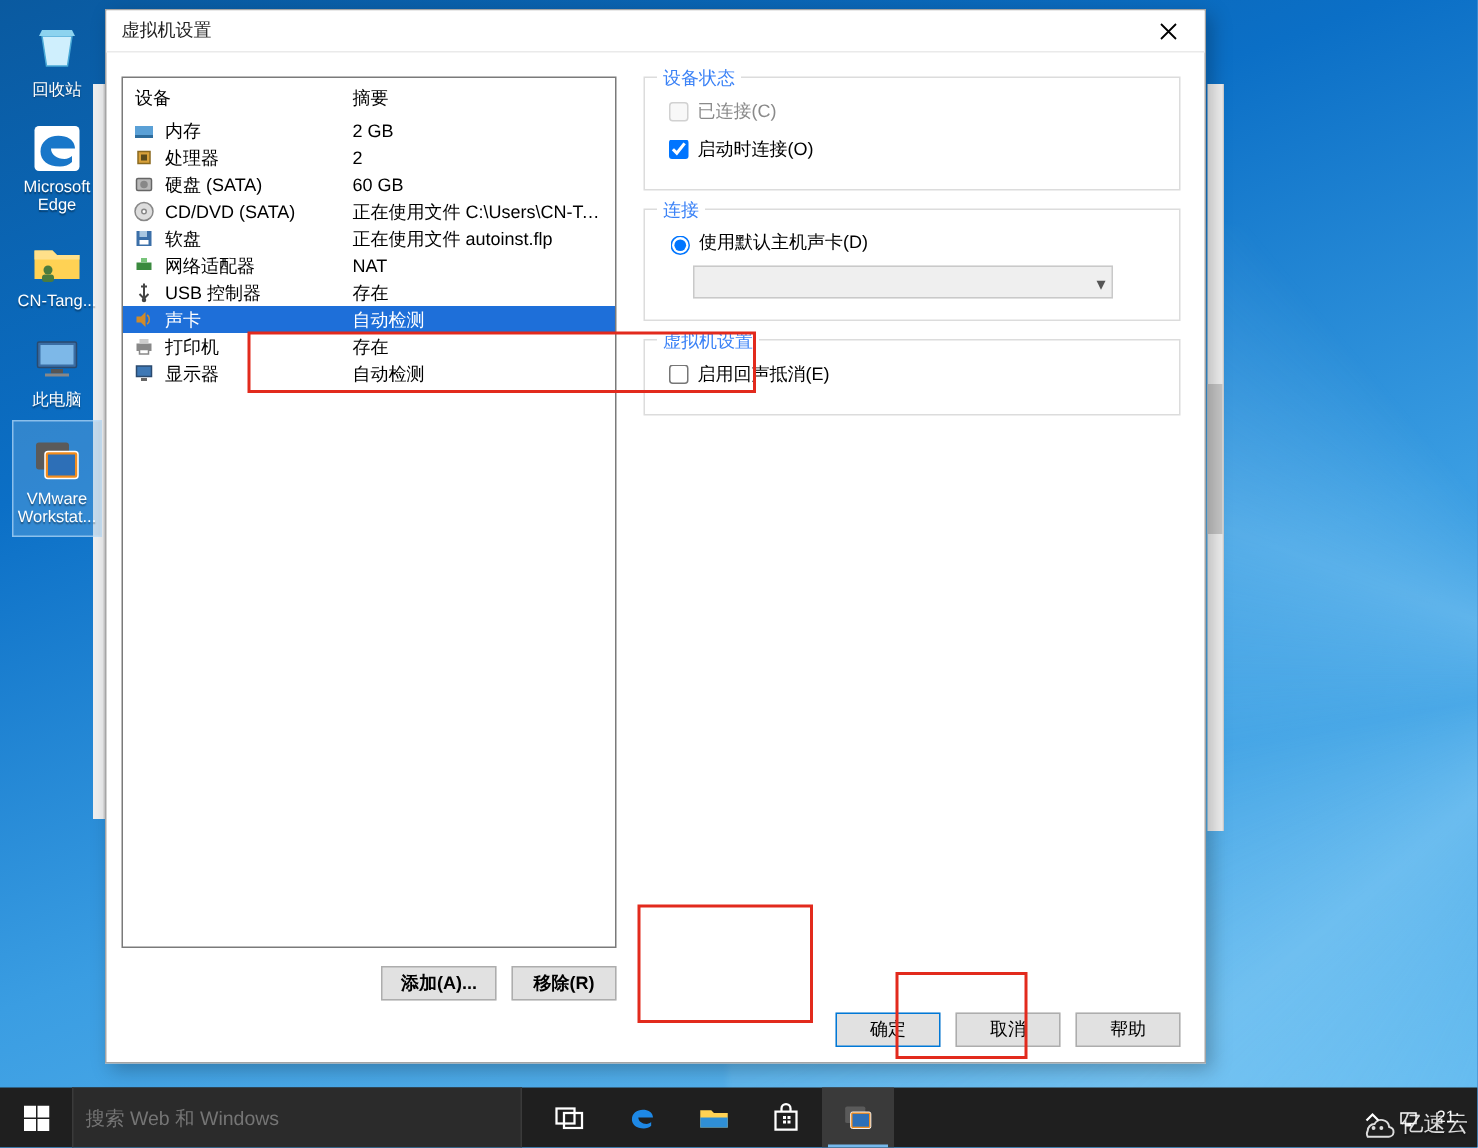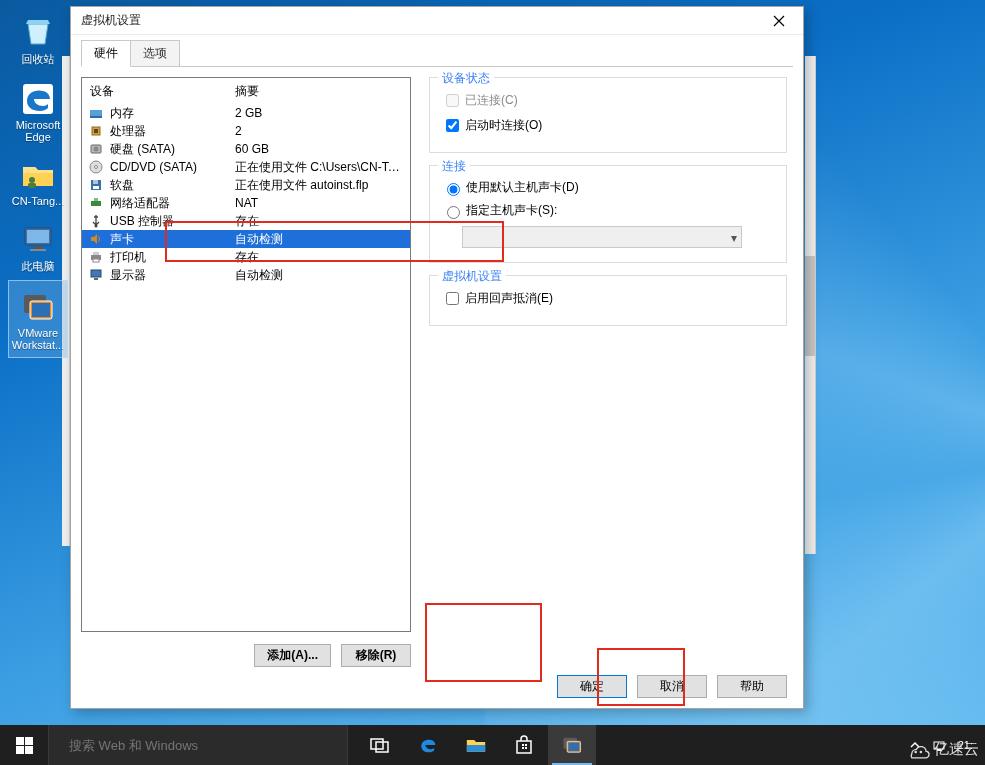--- a/index.html
+++ b/index.html
@@ -125,21 +125,21 @@
   }
   .start {
     width:48px; height:100%; display:flex; align-items:center; justify-content:center;
   }
   .searchbox {
     height:40px; width:300px; background:#2b2b2b; display:flex; align-items:center;
     border-left:1px solid #3a3a3a; border-right:1px solid #3a3a3a;
   }
   .searchbox input {
     flex:1; background:transparent; border:none; color:#0ea5e9; font-size:13px;
-    padding:13px 8px; height:100%; outline:none;margin-left:12px;
+    padding:13px 8px; height:100%; outline:none;
   }
   .tb-icons { display:flex; height:100%; margin-left:8px; }
   .tb-btn { width:48px; height:100%; display:flex; align-items:center; justify-content:center; position:relative; }
   .tb-btn .active-bar { position:absolute; left:4px; right:4px; bottom:0; height:2px; background:#76b9ed; }
   .tray { margin-left:auto; display:flex; align-items:center; height:100%; padding-right:8px; gap:6px; }
   .tray .ticon { width:18px; height:40px; display:flex; align-items:center; justify-content:center; }
   .clock-cut { color:#fff; font-size:11px; padding:0 4px; }
   .watermark {
     position:absolute; right:6px; bottom:6px; display:flex; align-items:center; gap:4px;
     color:#fff; font-size:15px; opacity:0.85; text-shadow:0 1px 2px rgba(0,0,0,0.4);
@@ -216,24 +216,20 @@
 <div class="dialog">
   <div class="titlebar">
     <span class="ttl">虚拟机设置</span>
     <div class="closebtn">
       <svg width="12" height="12" viewBox="0 0 12 12">
           <path d="M1 1l10 10M11 1L1 11" stroke="#000" stroke-width="1.2"></path>
         </svg>
     </div>
   </div>
   <div class="body">
-    <div class="tabs">
-      <div class="tab active">硬件</div>
-      <div class="tab inactive">选项</div>
-    </div>
     <div class="panels">
       <div class="left-panel">
         <div class="hw-list">
           <div class="hw-head">
             <div class="c1">设备</div>
             <div class="c2">摘要</div>
           </div>
           <div class="hw-body" id="hw-body">
               <div class="row">
                 <span class="ic">
@@ -357,24 +353,20 @@
             <span>启动时连接(O)</span>
           </label>
         </div>
 
         <div class="group">
           <span class="legend">连接</span>
           <label class="radrow">
             <input type="radio" name="conn" checked="" style="">
             <span>使用默认主机声卡(D)</span>
           </label>
-          <label class="radrow">
-            <input type="radio" name="conn" style="">
-            <span>指定主机声卡(S):</span>
-          </label>
           <div class="select-fake">
             <span class="arrow">▾</span>
           </div>
         </div>
 
         <div class="group">
           <span class="legend">虚拟机设置</span>
           <label class="chkrow">
             <input type="checkbox" style="">
             <span>启用回声抵消(E)</span>

